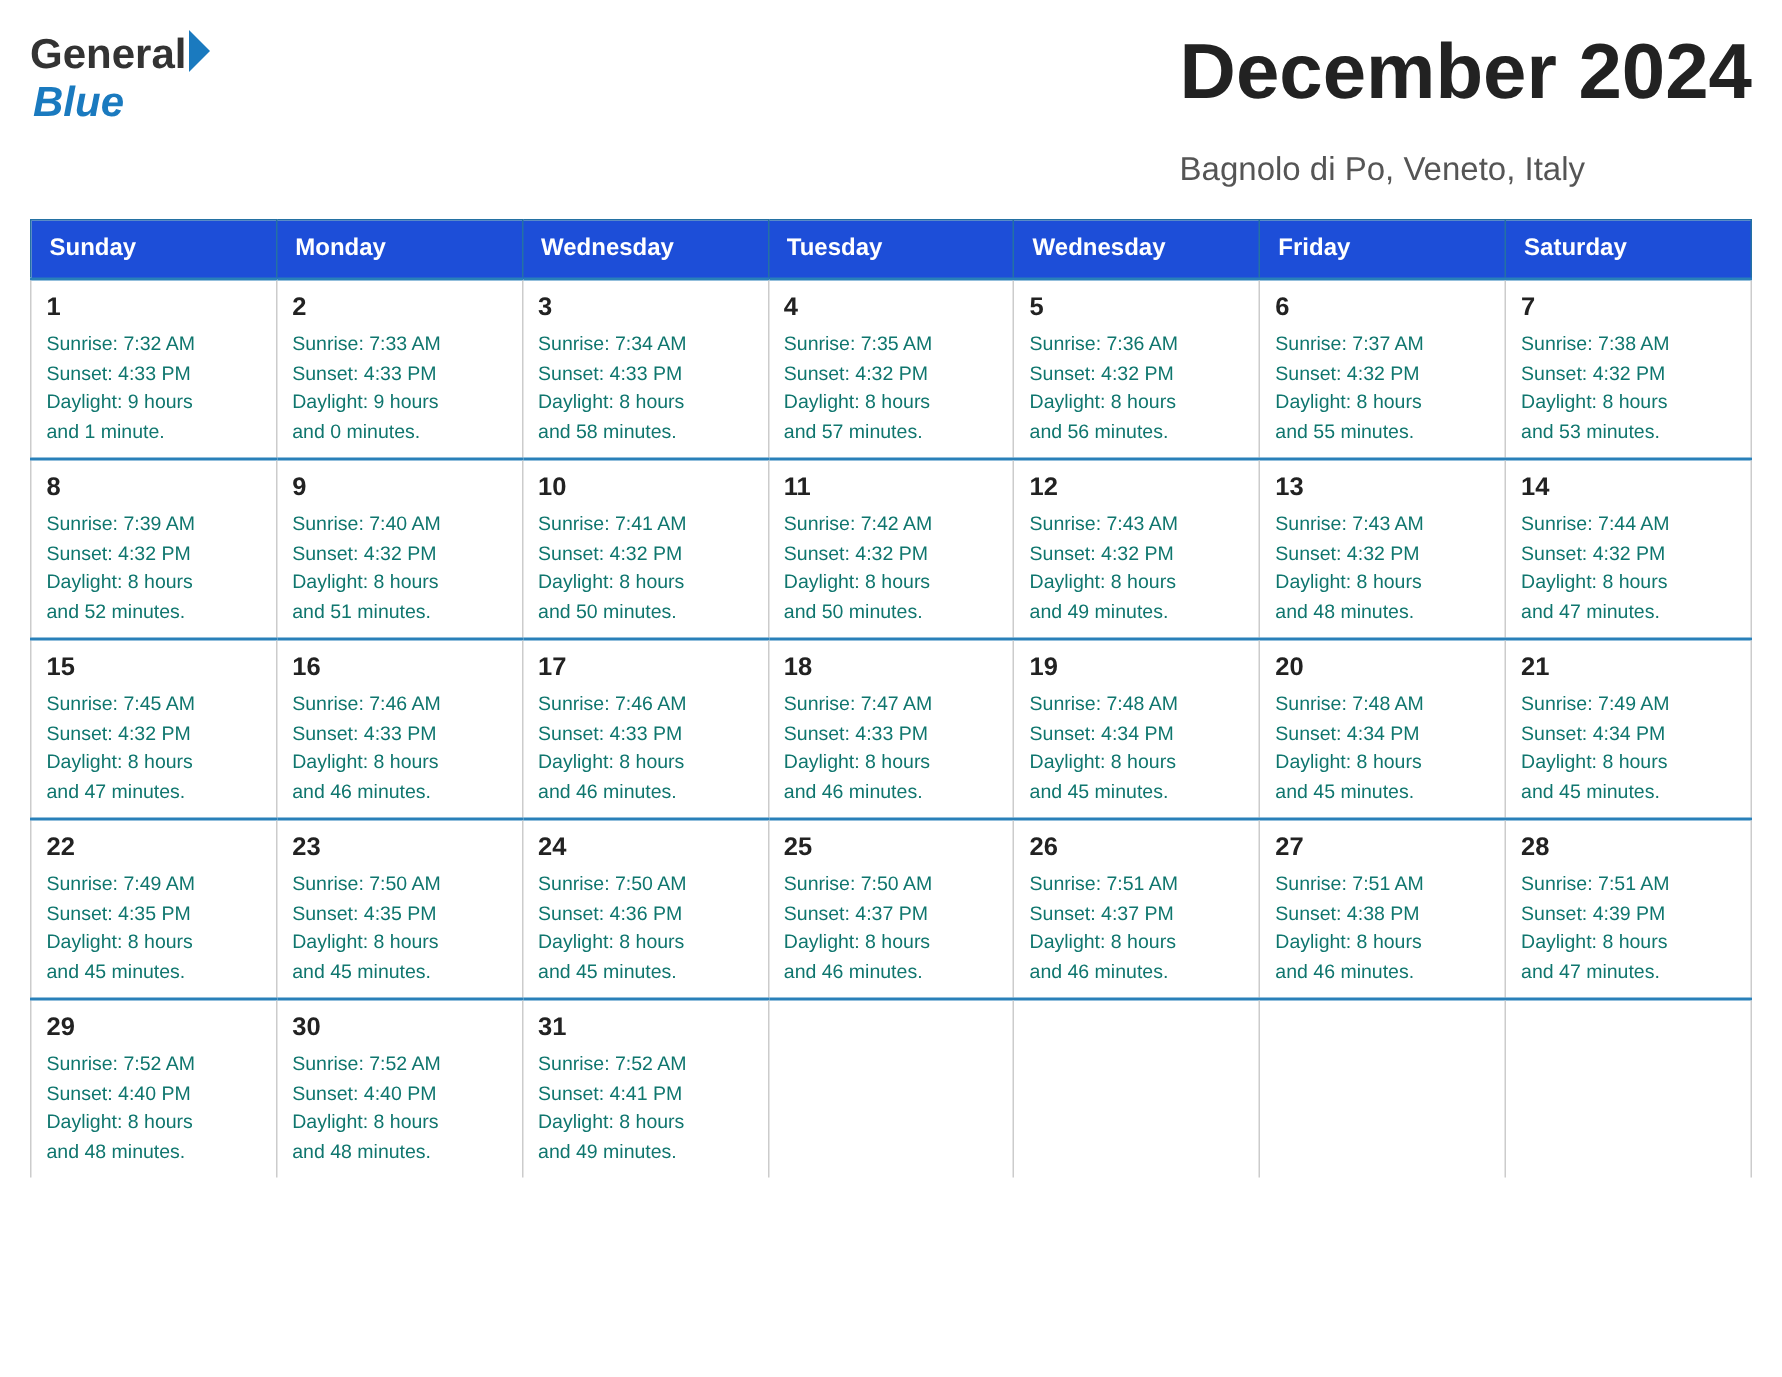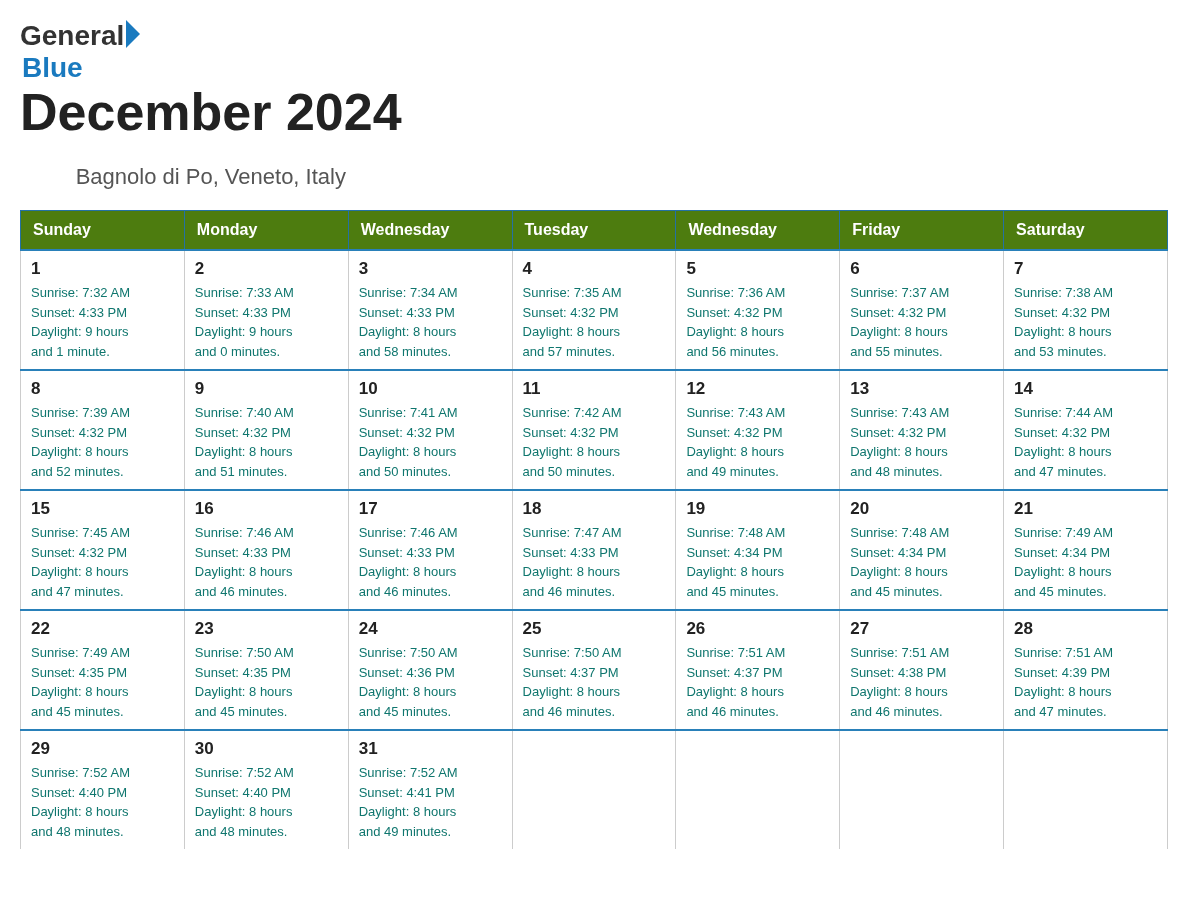--- a/index.html
+++ b/index.html
@@ -8,70 +8,70 @@
       background: #fff;
       padding: 20px;
       width: 1188px;
       min-height: 918px;
     }
     .header {
       display: flex;
       justify-content: space-between;
       align-items: flex-start;
       margin-bottom: 20px;
-      flex-direction: column;
     }
     .logo-text-general {
       font-size: 28px;
       font-weight: bold;
       color: #333;
     }
     .logo-text-blue {
       font-size: 28px;
       font-weight: bold;
       color: #1a7abf;
+      font-style: italic;
     }
     .logo-triangle {
       width: 0;
       height: 0;
       border-left: 14px solid #1a7abf;
       border-top: 14px solid transparent;
       border-bottom: 14px solid transparent;
       margin-left: 2px;
       margin-top: -4px;
     }
     .logo-wrapper {
       display: flex;
       flex-direction: column;
       align-items: flex-start;
     }
     .logo-row1 {
       display: flex;
       align-items: center;
     }
     .title-area {
-      text-align: center;
+      text-align: left;
     }
     .month-title {
       font-size: 52px;
       font-weight: bold;
       color: #222;
       line-height: 1.1;
     }
     .location-title {
       font-size: 22px;
       color: #555;
       margin-top: 23px;
     }
     table {
       width: 100%;
       border-collapse: collapse;
     }
     th {
-      background-color: #4d7c0f;
+      background-color: #1d4ed8;
       color: #fff;
       font-size: 16px;
       font-weight: bold;
       padding: 10px 12px;
       text-align: left;
       border: 1px solid #2471a3;
     }
     td {
       border: 1px solid #bbb;
       vertical-align: top;

